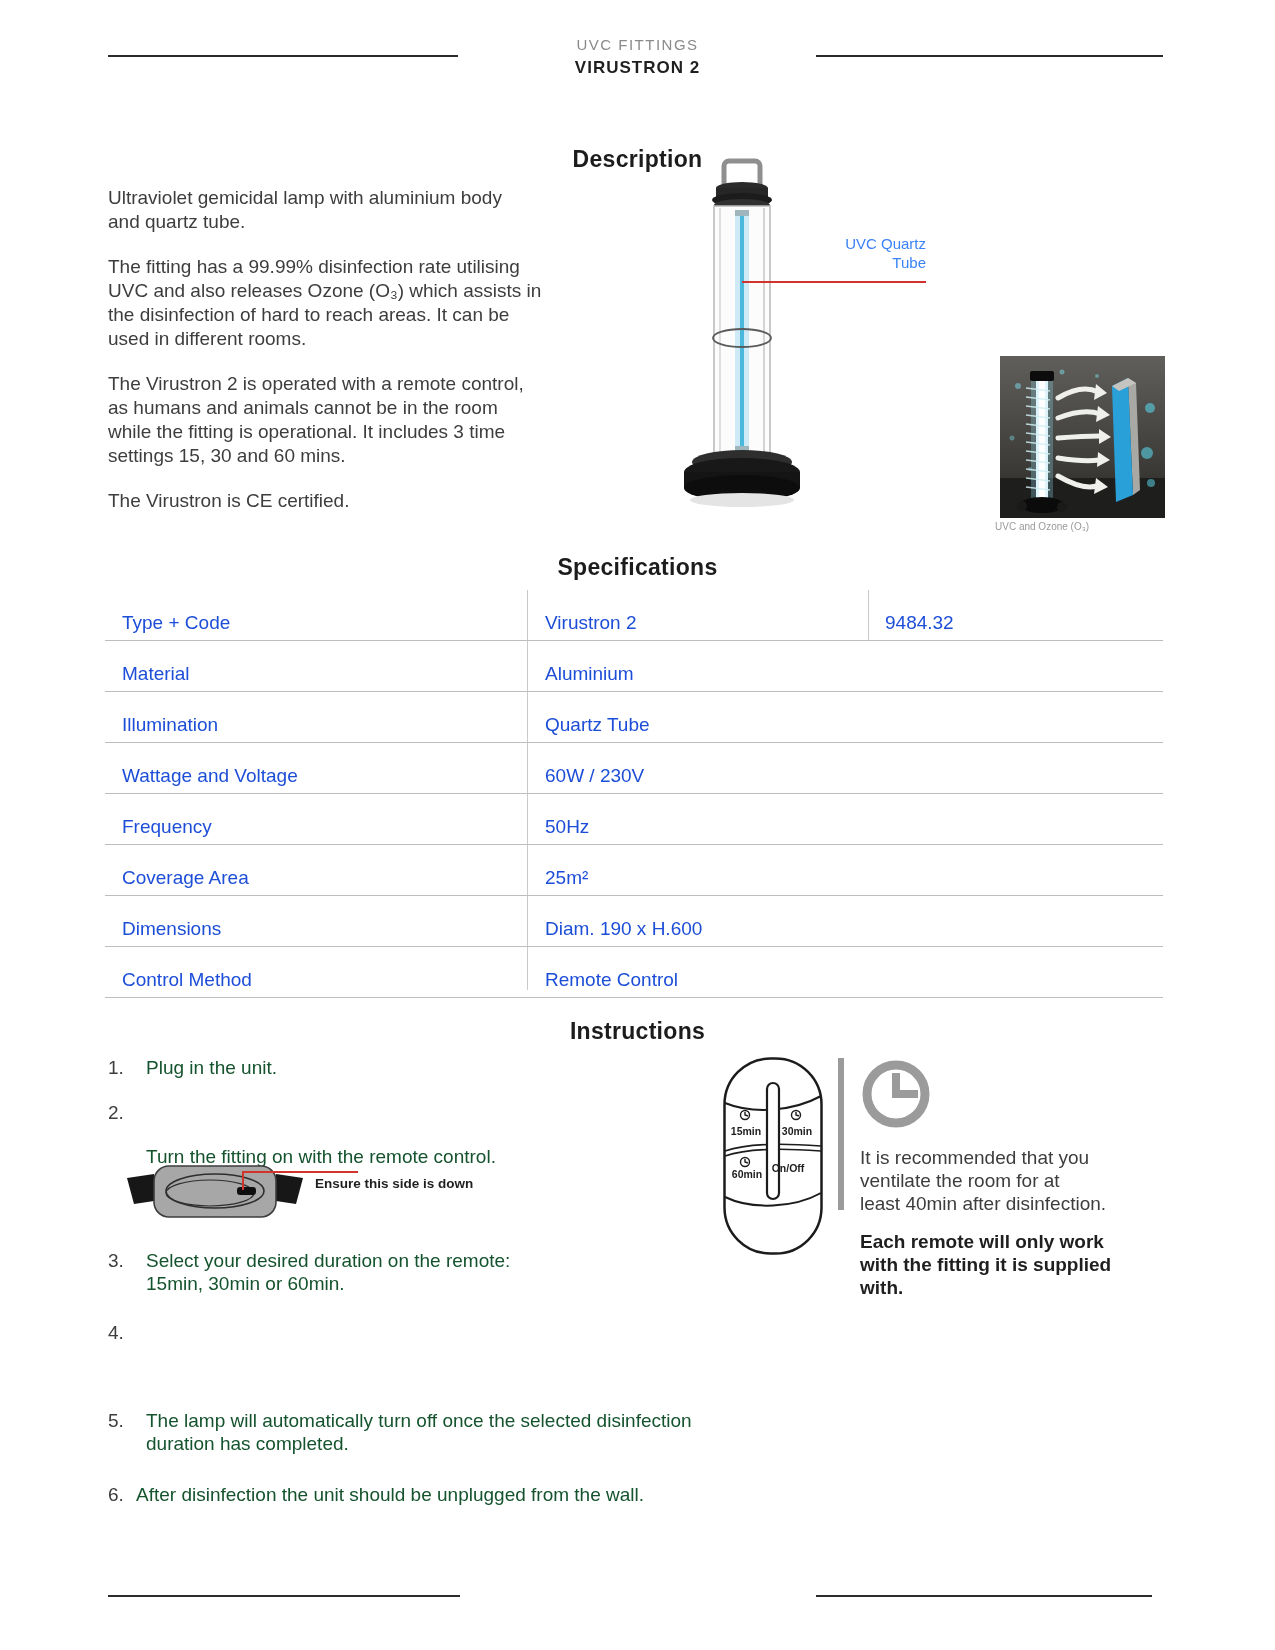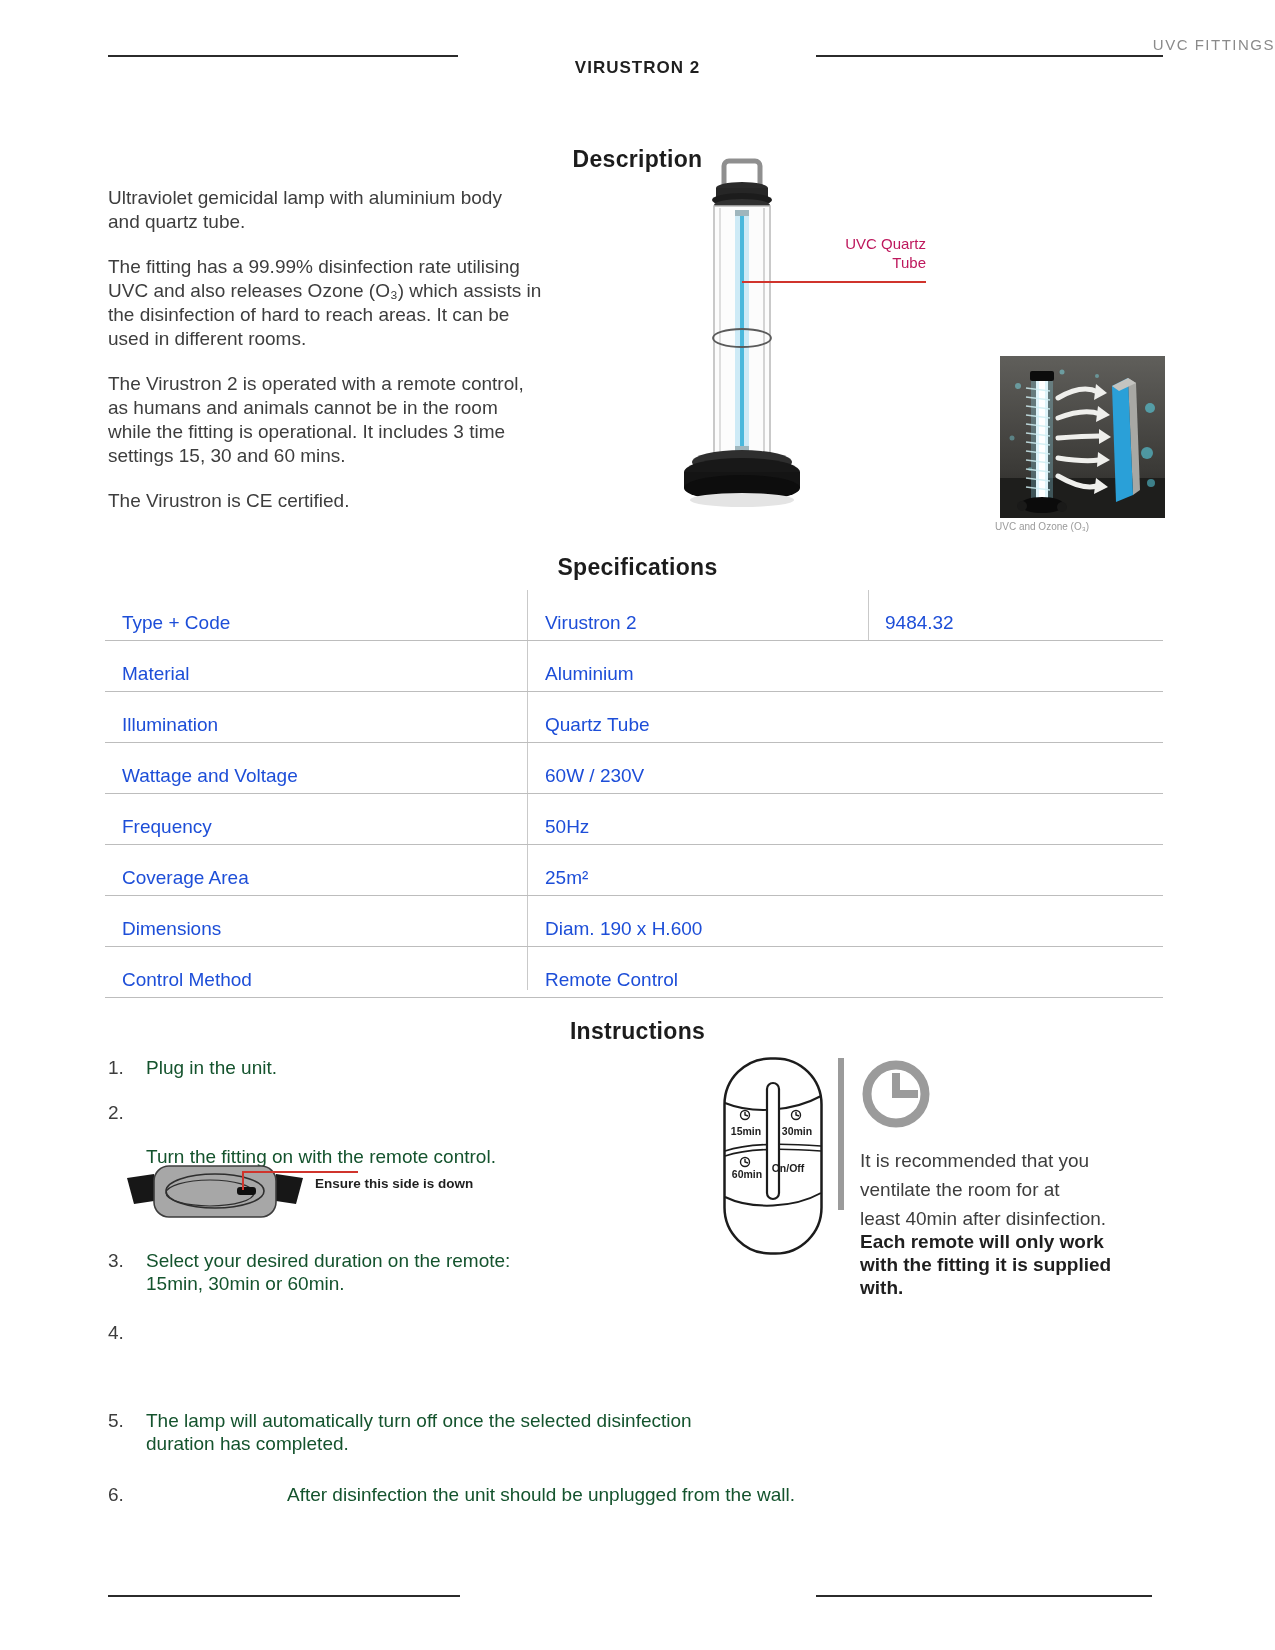--- a/index.html
+++ b/index.html
@@ -1,47 +1,47 @@
 <!DOCTYPE html>
 <html><head>
 <meta charset="utf-8">
 <style>
   html,body{margin:0;padding:0;background:#ffffff;}
   .page{position:relative;width:1275px;height:1650px;background:#ffffff;overflow:hidden;
         font-family:"Liberation Sans", sans-serif;color:#3d3d3d;}
   .abs{position:absolute;}
   .rule{position:absolute;height:2px;background:#2b2b2b;}
-  .hdr-cat{position:absolute;left:0;top:36px;width:1275px;text-align:right;
+  .hdr-cat{position:absolute;left:0;top:36px;width:1275px;text-align:center;
            font-size:15px;letter-spacing:1.5px;color:#8a8a8a;}
   .hdr-prod{position:absolute;left:0;top:58px;width:1275px;text-align:center;
             font-size:17px;font-weight:bold;letter-spacing:1px;color:#1f1f1f;}
   .sec-head{position:absolute;left:0;width:1275px;text-align:center;
             font-size:23px;font-weight:bold;color:#1c1c1c;letter-spacing:.3px;}
   .para{white-space:pre-line;font-size:19px;line-height:24px;color:#3d3d3d;margin:0 0 21px 0;}
   .desc-block{position:absolute;left:108px;top:186px;width:530px;}
   .callout-label{position:absolute;left:726px;top:234px;width:200px;text-align:right;
-                 white-space:pre-line;font-size:15px;line-height:19px;color:#be185d;}
+                 white-space:pre-line;font-size:15px;line-height:19px;color:#3b82f6;}
   .red-line{position:absolute;background:#d0342c;}
   .img-caption{position:absolute;left:995px;top:521px;width:178px;
                font-size:10px;color:#9a9a9a;}
   
   .spec-table{position:absolute;left:105px;top:590px;width:1058px;}
   .spec-row{position:relative;height:50px;border-bottom:1px solid #bdbdbd;}
   .spec-cell{position:absolute;top:8px;height:50px;display:flex;align-items:center;
              font-size:19px;color:#1d4ed8;}
   .cell-label{left:17px;width:390px;}
   .cell-value{left:440px;width:300px;}
   .cell-code{left:780px;width:260px;}
   .vline{position:absolute;width:1px;background:#c9c9c9;}
   
   .step-num{position:absolute;width:34px;font-size:19px;line-height:23px;color:#3d3d3d;}
   .step-text{position:absolute;white-space:pre-line;font-size:19px;line-height:23px;color:#14532d;}
   .plug-note{position:absolute;left:315px;top:1176px;font-size:13.5px;font-weight:bold;color:#1f1f1f;}
   .vent-note{position:absolute;left:860px;top:1146px;width:310px;white-space:pre-line;
-             font-size:19px;line-height:29px;color:#3d3d3d;}
+             font-size:19px;line-height:23px;color:#3d3d3d;}
   .pair-note{position:absolute;left:860px;top:1230px;width:310px;white-space:pre-line;
              font-size:19px;line-height:23px;font-weight:bold;color:#1f1f1f;}
   .gray-bar{position:absolute;left:838px;top:1058px;width:6px;height:152px;background:#9b9b9b;}
 </style>
 </head>
 <body>
 
 <div class="page">
 
   <div class="rule" style="left:108px;top:55px;width:350px;"></div>
@@ -264,18 +264,18 @@
   <div class="step-text" style="left:146px;top:1249px;width:560px;">Select your desired duration on the remote:
 15min, 30min or 60min.</div>
 
   <div class="step-num" style="left:108px;top:1321px;">4.</div>
 
   <div class="step-num" style="left:108px;top:1409px;">5.</div>
   <div class="step-text" style="left:146px;top:1409px;width:790px;">The lamp will automatically turn off once the selected disinfection
 duration has completed.</div>
 
   <div class="step-num" style="left:108px;top:1483px;">6.</div>
-  <div class="step-text" style="left:146px;top:1483px;width:790px;text-align:center;">After disinfection the unit should be unplugged from the wall.</div>
+  <div class="step-text" style="left:136px;top:1483px;width:790px;">After disinfection the unit should be unplugged from the wall.</div>
 
   <div class="rule" style="left:108px;top:1595px;width:352px;"></div>
   <div class="rule" style="left:816px;top:1595px;width:336px;"></div>
 
 </div>
 
 </body></html>

